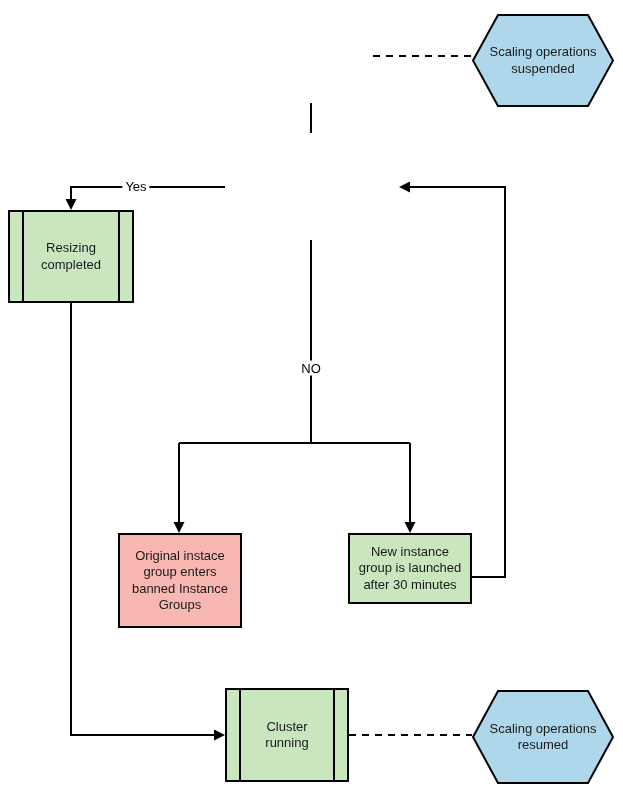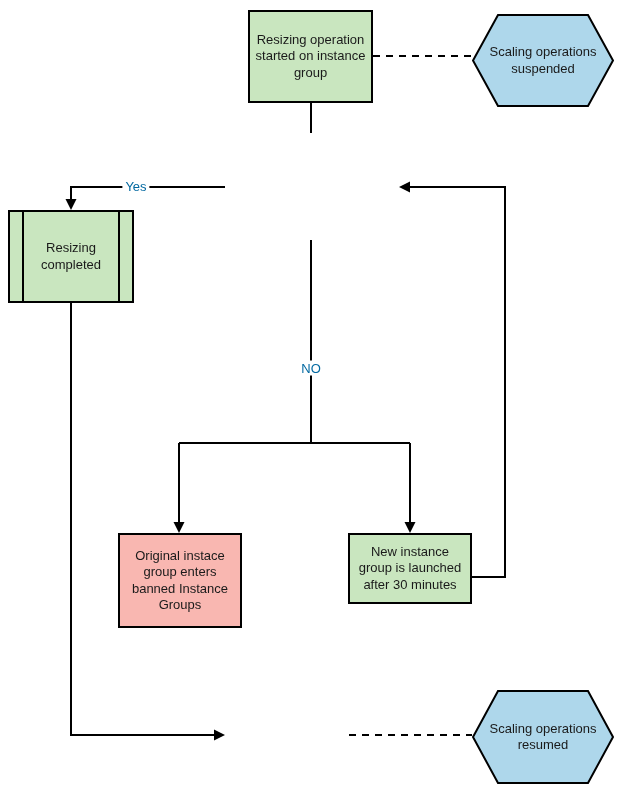--- a/index.html
+++ b/index.html
@@ -54,21 +54,21 @@
     position: relative;
     z-index: 1;
     max-width: 124px;
   }
   .edge-label {
     position: absolute;
     transform: translate(-50%, -50%);
     background: #ffffff;
     padding: 0 3px;
     font-size: 13px;
-    color: #0369a1;
+    color: #000000;
     z-index: 3;
   }
 </style>
 </head>
 <body>
 
 <div class="canvas">
 
   <svg class="connectors">
 
@@ -89,23 +89,20 @@
 
     <path d="M472 577 L505 577 L505 187 L408 187" stroke="#000" stroke-width="2" fill="none"></path>
     <polygon points="399,187 410,181.5 410,192.5" fill="#000"></polygon>
 
     <path d="M71 303 L71 735 L217 735" stroke="#000" stroke-width="2" fill="none"></path>
     <polygon points="225,735 214,729.5 214,740.5" fill="#000"></polygon>
 
     <path d="M349 735 L472 735" stroke="#000" stroke-width="2" stroke-dasharray="7,6" fill="none"></path>
   </svg>
 
-  <div class="node process fill-green" style="left:248px; top:10px; width:125px; height:93px;">
-    <span>Resizing operation started on instance group</span>
-  </div>
 
   <div class="node shape-node" style="left:472px; top:10px; width:142px; height:101px;">
     <svg viewBox="0 0 142 93">
       <polygon points="26,1 116,1 141,46.5 116,92 26,92 1,46.5" stroke="#000" stroke-width="2" fill="#aed7eb"></polygon>
     </svg>
     <span>Scaling operations suspended</span>
   </div>
 
 
   <div class="node process fill-pink" style="left:118px; top:533px; width:124px; height:95px;">
@@ -115,20 +112,25 @@
   <div class="node process predef fill-green" style="left:8px; top:210px; width:126px; height:93px;">
     <i class="bar bar-left"></i>
     <i class="bar bar-right"></i>
     <span>Resizing completed</span>
   </div>
 
   <div class="node process fill-green" style="left:348px; top:533px; width:124px; height:71px;">
     <span>New instance group is launched after 30 minutes</span>
   </div>
 
+  <div class="node process predef fill-green" style="left:225px; top:688px; width:124px; height:94px;">
+    <i class="bar bar-left"></i>
+    <i class="bar bar-right"></i>
+    <span>Cluster running</span>
+  </div>
 
   <div class="node shape-node" style="left:472px; top:688px; width:142px; height:98px;">
     <svg viewBox="0 0 142 94">
       <polygon points="26,1 116,1 141,47 116,93 26,93 1,47" stroke="#000" stroke-width="2" fill="#aed7eb"></polygon>
     </svg>
     <span>Scaling operations resumed</span>
   </div>
 
   <div class="edge-label" style="left:136px; top:186px;">Yes</div>
   <div class="edge-label" style="left:311px; top:352px;margin-top:16px;">NO</div>

